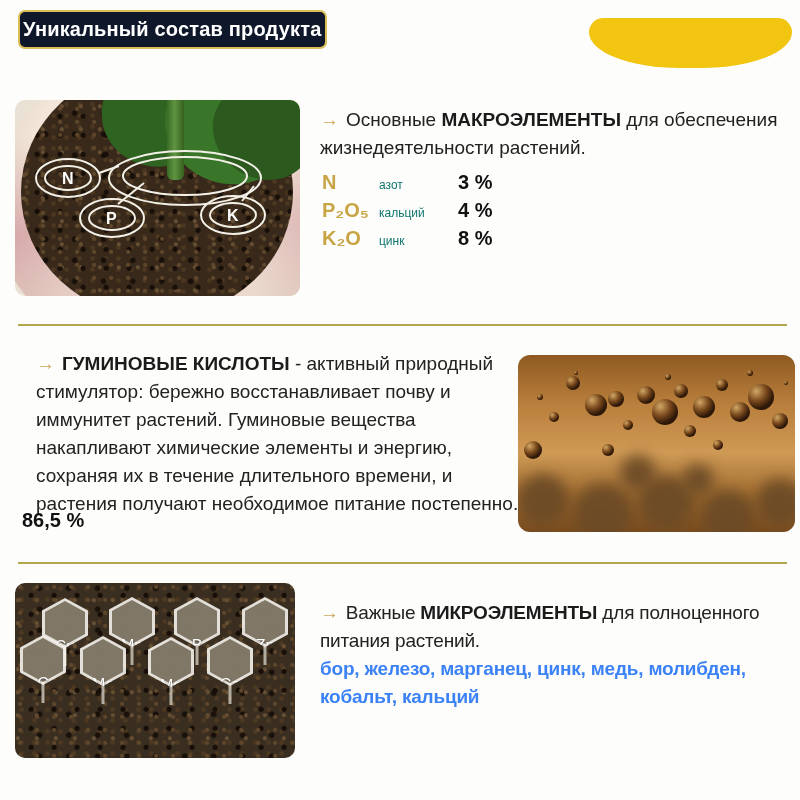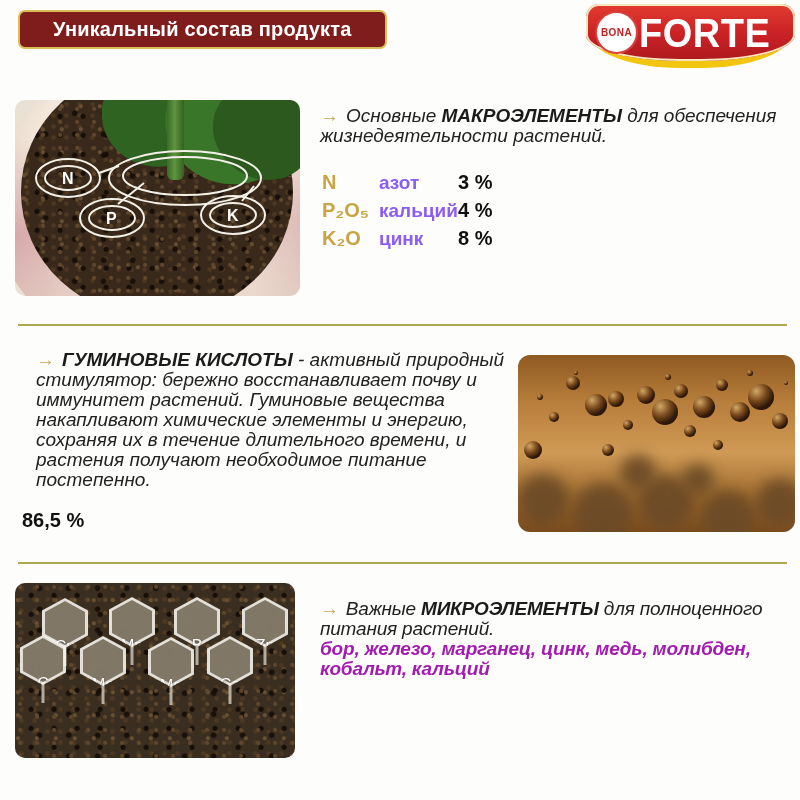--- a/index.html
+++ b/index.html
@@ -1,43 +1,43 @@
 <!DOCTYPE html>
 <html><head>
 <meta charset="utf-8">
 <style>
   * { margin:0; padding:0; box-sizing:border-box; }
   body { font-family:"Liberation Sans", sans-serif; background:#ffffff; }
   #canvas { position:relative; width:800px; height:800px; background:#fdfdfb; overflow:hidden; }
 
   
-  .badge { position:absolute; left:18px; top:10px; height:39px; padding:0 33px;
-           background:#7f1d1d; border:2px solid #dbbd55; border-radius:7px;
+  .badge { position:absolute; left:18px; top:10px; height:39px; padding:0 3px;
+           background:#0f172a; border:2px solid #dbbd55; border-radius:7px;
            display:flex; align-items:center; }
   .badge span { color:#fff; font-weight:bold; font-size:20px; letter-spacing:0.2px; }
 
   .logo { position:absolute; left:586px; top:4px; width:209px; height:68px; }
   .logo-yellow { position:absolute; left:3px; right:3px; top:14px; height:50px;
                  background:#f2c511; border-radius:16px 16px 50% 50% / 16px 16px 40px 40px; }
   .logo-red { position:absolute; left:0; right:0; top:0; height:57px;
               background:linear-gradient(180deg,#e23c30 0%,#c92125 55%,#ad1a1e 100%);
               border-radius:13px 13px 45% 45% / 13px 13px 26px 26px;
               box-shadow:inset 0 0 0 2px #f6e7bd; }
   .logo-circle { position:absolute; left:11px; top:9px; width:39px; height:39px;
                  background:#fff; border-radius:50%; display:flex; align-items:center;
                  justify-content:center; box-shadow:0 0 0 2px #d8413a; }
   .logo-circle span { color:#c4201f; font-weight:bold; font-size:10px; letter-spacing:0.4px; }
   .logo-forte { position:absolute; left:53px; top:8px; font-size:38px; font-weight:bold;
                 color:#ffffff; letter-spacing:0.5px; transform:scaleY(1.05); }
 
   
-  .para { position:absolute; color:#222; font-size:19px; line-height:20px;font-style:italic; }
+  .para { position:absolute; color:#222; font-size:19px; line-height:28px; }
   .arrow { color:#c9a352; font-weight:bold; margin-right:7px; }
   .b { font-weight:bold; color:#1b1b1b; }
-  .gold-b { font-weight:bold; color:#a21caf; }
+  .gold-b { font-weight:bold; color:#3b82f6; }
 
   
   .divider { position:absolute; left:18px; width:769px; height:2px; background:#b2a74d; }
 
   
   .photo1 { position:absolute; left:15px; top:100px; width:285px; height:196px;
             border-radius:10px; overflow:hidden; background:#e9e1d3; }
   .pot { position:absolute; left:-22px; top:-48px; width:334px; height:306px; border-radius:50%;
          background:
            radial-gradient(ellipse at 6% 60%, rgba(198,128,138,0.55), transparent 38%),
@@ -58,21 +58,21 @@
           background:linear-gradient(90deg,#3a6b26,#5e9440 45%,#35611f); border-radius:6px; }
   .npk-svg { position:absolute; left:0; top:0; }
   .npk-svg ellipse, .npk-svg line { fill:none; stroke:#f3f0e7; stroke-width:2; }
   .npk-svg text { fill:#ffffff; font-weight:bold; font-size:16px; font-family:"Liberation Sans",sans-serif; }
 
   
   .t1 { left:320px; top:106px; width:468px; }
   .macro-table { position:absolute; left:322px; top:171px; display:grid;
                  grid-template-columns:57px 79px auto; row-gap:5px; align-items:baseline; }
   .macro-table .formula { font-weight:bold; color:#c8a445; font-size:20px; }
-  .macro-table .fname { color:#8b5cf6; font-size:19px;font-weight:bold; }
+  .macro-table .fname { color:#0f766e; font-size:12px; }
   .macro-table .fval { font-weight:bold; color:#111; font-size:20px; }
 
   
   .t2 { left:36px; top:350px; width:489px; }
   .percent { position:absolute; left:22px; top:509px; font-size:20px; font-weight:bold; color:#111; }
   .photo2 { position:absolute; left:518px; top:355px; width:277px; height:177px;
             border-radius:12px; overflow:hidden;
             background:linear-gradient(180deg,#8f5a22 0%,#b97f3c 28%,#cf9a55 55%,#a06c30 80%,#7a4c1e 100%); }
   .drop { position:absolute; border-radius:50%;
           background:radial-gradient(circle at 32% 28%, #d2a765 0%, #7a4a1d 38%, #2d1708 68%); }
@@ -98,26 +98,20 @@
 <body>
 
 <div id="canvas">
 
   <div class="badge">
     <span>Уникальный состав продукта</span>
   </div>
 
   <div class="logo">
     <div class="logo-yellow"></div>
-    <div class="logo-red">
-      <div class="logo-circle">
-        <span>BONA</span>
-      </div>
-      <span class="logo-forte">FORTE</span>
-    </div>
   </div>
 
   <div class="photo1">
     <div class="pot"></div>
     <div class="soil1 soil-tex"></div>
     <div class="leaf" style="left:86px; top:-46px; width:124px; height:112px; background:#2f6322; transform:rotate(-20deg);"></div>
     <div class="leaf" style="left:150px; top:-38px; width:132px; height:122px; background:#3a7629; transform:rotate(14deg);"></div>
     <div class="leaf" style="left:196px; top:-14px; width:104px; height:92px; background:#2c5a1e; transform:rotate(34deg);"></div>
     <div class="stem"></div>
     <svg class="npk-svg" width="285" height="196" viewBox="0 0 285 196">

